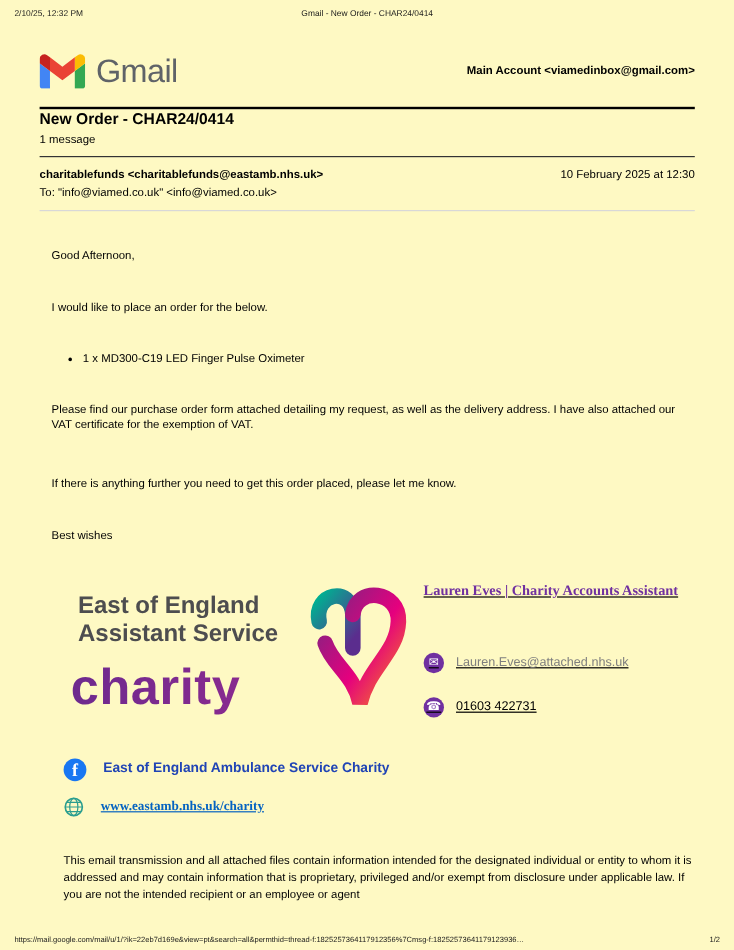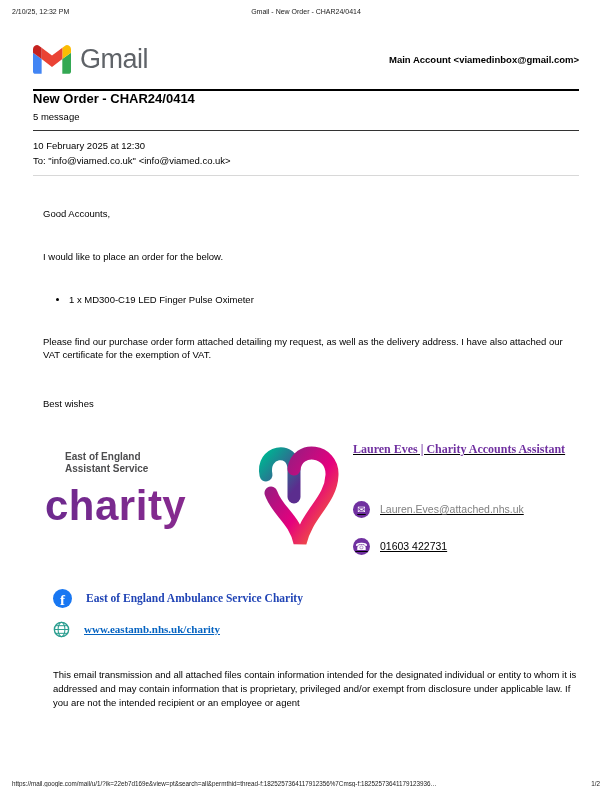--- a/index.html
+++ b/index.html
@@ -1,19 +1,19 @@
 <!DOCTYPE html>
 <html><head>
 <meta charset="utf-8">
 <style>
   * { margin:0; padding:0; box-sizing:border-box; }
   html,body { background:#e8e8e8; }
   .page {
     width:612px; height:792px; margin:0 auto; position:relative;
-    background:#ffffff; overflow:hidden; color:#000;
+    background:#fef9c3; overflow:hidden; color:#000;
     font-family:"Liberation Sans", sans-serif;
   }
   
   .print-header { position:absolute; top:8px; left:12px; right:12px; font-size:7px; color:#1a1a1a; }
   .ph-center { position:absolute; left:0; right:0; text-align:center; }
   .print-footer {
     position:absolute; bottom:5px; left:12px; right:12px;
     display:flex; justify-content:space-between; align-items:flex-end;
     font-size:6.3px; color:#1a1a1a;
   }
@@ -42,23 +42,23 @@
   
   .mail-body { margin:32px 0 0 10px; font-size:9.5px; line-height:1.35; }
   .mail-body p { margin-bottom:30px; }
   .mail-body ul { margin:0 0 30px 26px; }
   .mail-body li { margin-bottom:2px; }
   .para-wide { max-width:520px; margin-bottom:36px !important;margin-top:28px; }
 
   
   .sig-top { display:flex; margin-top:6px; }
   .eeast-logo { position:relative; width:288px; flex:0 0 288px; height:132px; }
-  .org-text { font-size:10px; line-height:1.18; color:#4d4d4f; font-weight:bold; padding:10px 0 0 22px; }
+  .org-text { font-size:20px; line-height:1.18; color:#4d4d4f; font-weight:bold; padding:10px 0 0 22px; }
   .charity-word {
-    font-size:42px; font-weight:bold; letter-spacing:0.5px; margin:4px 0 0 2px;
+    font-size:42px; font-weight:bold; letter-spacing:0.5px; margin:4px 0 0 16px;
     background:linear-gradient(90deg,#6d2a8e,#8a2a8f 55%,#5b2d8e);
     -webkit-background-clip:text; background-clip:text; color:transparent;
   }
   .heart { position:absolute; right:-18px; top:-6px; width:100px; height:138px; }
   .contact-col { flex:1; padding-left:22px;text-decoration:underline; }
   .name-title { font-family:"Liberation Serif", serif; font-weight:bold; font-size:12px; color:#7030a0; }
   .contact-row { display:flex; align-items:center; gap:10px; }
   .row-email { margin-top:44px; }
   .row-phone { margin-top:20px; }
   .circle-icon {
@@ -70,21 +70,21 @@
 
   .sig-links { margin-left:10px; }
   .fb-row, .web-row { display:flex; align-items:center; gap:14px; }
   .fb-row { margin-top:16px; }
   .web-row { margin-top:13px;align-items:center; }
   .fb-icon {
     width:19px; height:19px; border-radius:50%; background:#1877f2; color:#fff;
     display:flex; align-items:flex-end; justify-content:center; overflow:hidden;
     font-family:"Liberation Serif", serif; font-weight:bold; font-size:15px; line-height:1; flex:0 0 19px;
   }
-  .fb-text { font-family:Liberation Serif, serif; font-weight:bold; font-size:11.5px; color:#2044b5; }
+  .fb-text { font-family:Liberation Sans, sans-serif; font-weight:bold; font-size:11.5px; color:#2044b5; }
   .globe-icon svg { width:17px; height:17px; display:block; }
   .web-link { font-family:"Liberation Serif", serif; font-weight:bold; font-size:11px; color:#0563c1; text-decoration:underline; }
 
   .disclaimer { margin:30px 0 0 10px; font-size:9.5px; line-height:1.5; max-width:535px; }
 </style>
 </head>
 <body>
 
 <div class="page">
 
@@ -107,38 +107,40 @@
           </svg>
         </span>
         <span class="gmail-word">Gmail</span>
       </div>
       <div class="account">Main Account &lt;viamedinbox@gmail.com&gt;</div>
     </div>
 
     <hr class="hr-thick">
 
     <div class="subject">New Order - CHAR24/0414</div>
-    <div class="msg-count">5 message</div>
+    <div class="msg-count">1 message</div>
 
     <hr class="hr-thin">
 
     <div class="from-row">
+      <span class="from">charitablefunds &lt;charitablefunds@eastamb.nhs.uk&gt;</span>
       <span class="date">10 February 2025 at 12:30</span>
     </div>
     <div class="to">To: "info@viamed.co.uk" &lt;info@viamed.co.uk&gt;</div>
 
     <hr class="hr-light">
 
     <div class="mail-body">
-      <p>Good Accounts,</p>
+      <p>Good Afternoon,</p>
       <p>I would like to place an order for the below.</p>
       <ul>
         <li>1 x MD300-C19 LED Finger Pulse Oximeter</li>
       </ul>
       <p class="para-wide">Please find our purchase order form attached detailing my request, as well as the delivery address. I have also attached our VAT certificate for the exemption of VAT.</p>
+      <p>If there is anything further you need to get this order placed, please let me know.</p>
       <p>Best wishes</p>
 
       <div class="sig-top">
         <div class="eeast-logo">
           <div class="org-text">
             <div>East of England</div>
             <div>Assistant Service</div>
           </div>
           <div class="charity-word">charity</div>
           <span class="heart">

